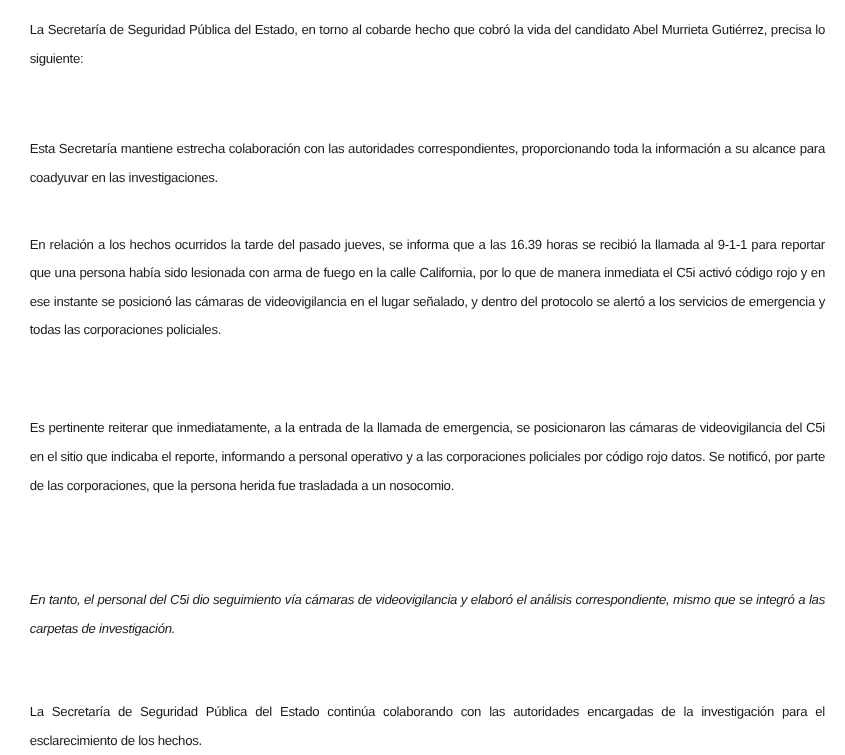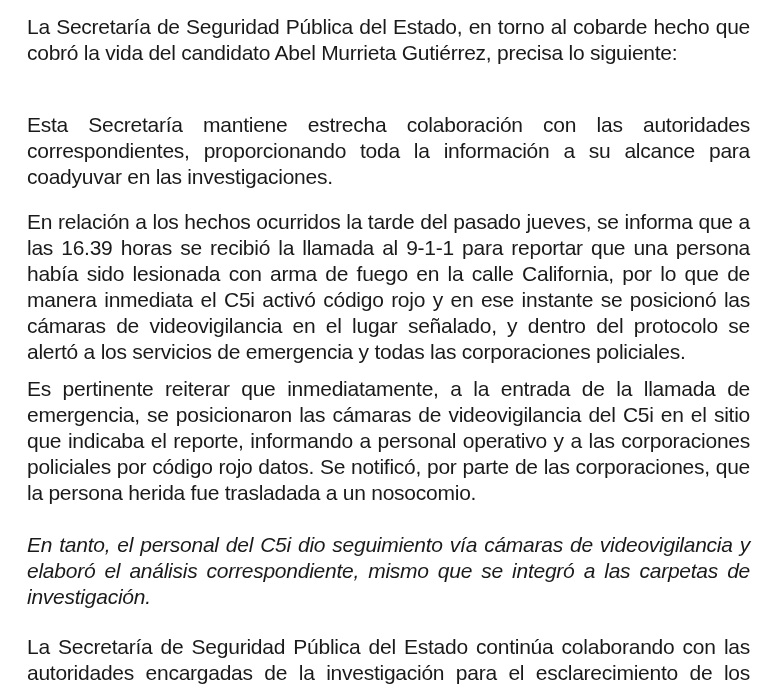--- a/index.html
+++ b/index.html
@@ -4,27 +4,27 @@
   <style>
     html, body { margin: 0; padding: 0; background: #ffffff; }
     body {
       width: 768px; height: 686px; overflow: hidden; position: relative;
       font-family: "Liberation Sans", sans-serif;
       color: #1a1a1a;
     }
     .doc { position: absolute; left: 27px; top: 0; width: 723px; }
     .para {
       position: absolute; left: 0; width: 723px;
-      font-size: 21px; line-height: 26px;
+      font-size: 12px; line-height: 26px;
       text-align: justify; margin: 0;
       letter-spacing: -0.25px;
     }
     .para.last-line-left { text-align-last: left; }
     #p1 { top: 14px; }
-    #p2 { top: 112px; }
+    #p2 { top: 122px; }
     #p3 { top: 209px; }
     #p4 { top: 376px; }
     #p5 { top: 532px; font-style: italic; }
     #p6 { top: 634px; }
   </style>
 </head>
 <body>
 
 <div class="doc">
   <p id="p1" class="para last-line-left">La Secretaría de Seguridad Pública del Estado, en torno al cobarde hecho que cobró la vida del candidato Abel Murrieta Gutiérrez, precisa lo siguiente:</p>

